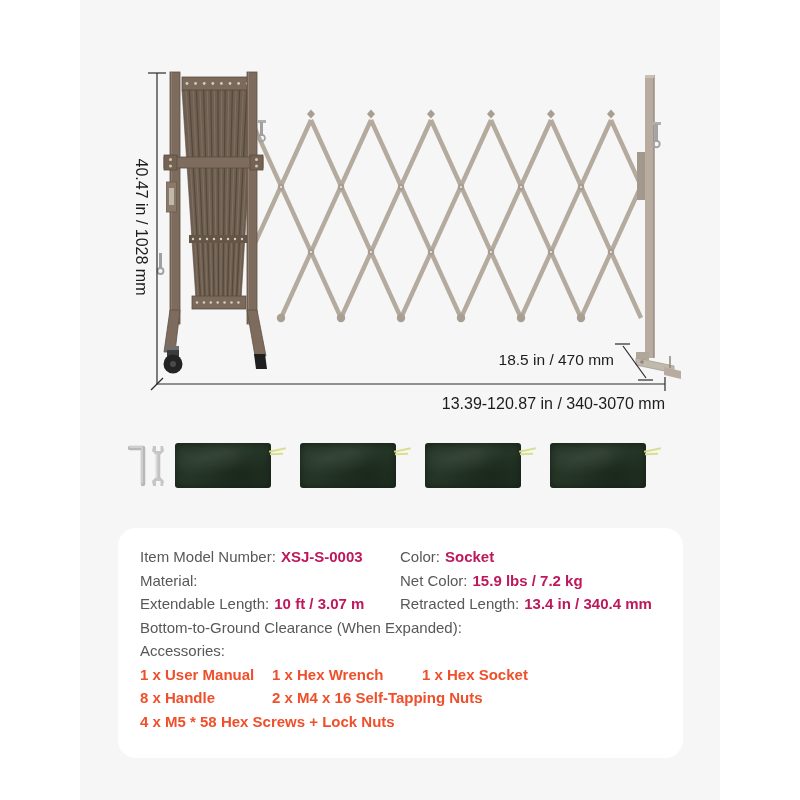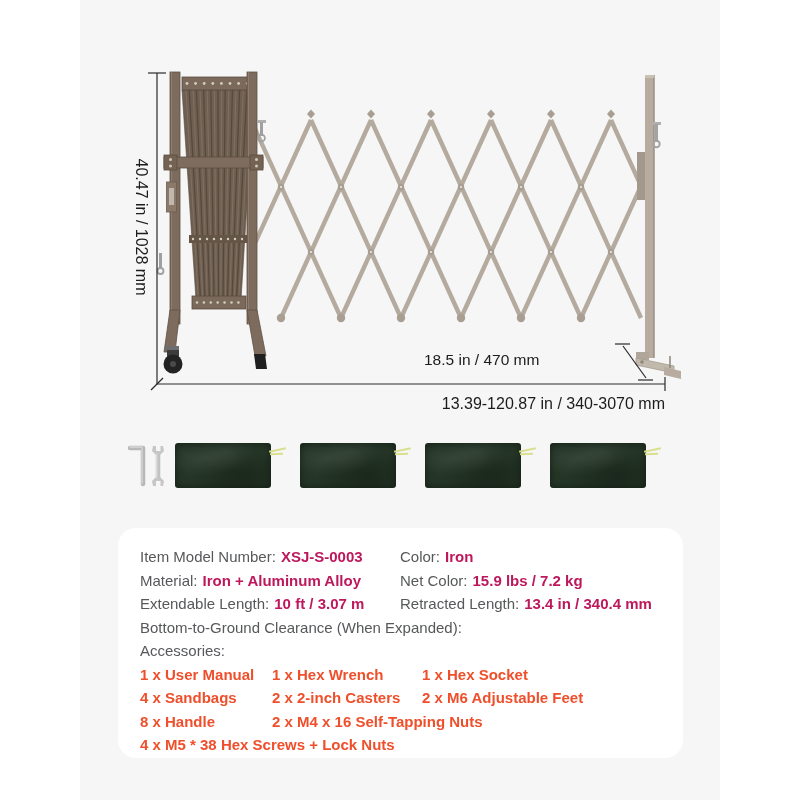--- a/index.html
+++ b/index.html
@@ -8,21 +8,21 @@
     font-family:"Liberation Sans","DejaVu Sans",sans-serif;
     -webkit-font-smoothing:antialiased;overflow:hidden;
   }
   .canvas{position:absolute;left:80px;top:0;width:640px;height:800px;background:#f6f6f7;}
   .illustration{position:absolute;left:80px;top:40px;width:640px;height:390px;}
 
   
   .dim-label{position:absolute;color:#1c1c1c;font-size:16px;font-weight:500;white-space:nowrap;}
   .dim-height{left:141px;top:227px;transform:translate(-50%,-50%) rotate(90deg);}
   .dim-width{left:135px;top:395px;width:530px;text-align:right;}
-  .dim-depth{left:424px;top:351px;width:202px;font-size:15.5px;}
+  .dim-depth{left:412px;top:351px;width:202px;text-align:right;font-size:15.5px;}
 
   
   .tools{position:absolute;left:126px;top:442px;width:46px;height:48px;}
   .sandbag{
     position:absolute;top:443px;width:96px;height:45px;border-radius:3px;
     background:
       radial-gradient(ellipse at 28% 35%, rgba(255,255,255,.07), transparent 42%),
       radial-gradient(ellipse at 70% 72%, rgba(0,0,0,.28), transparent 55%),
       radial-gradient(ellipse at 55% 20%, rgba(255,255,255,.05), transparent 38%),
       #253627;
@@ -293,26 +293,25 @@
     <span class="tie2"></span>
   </div>
 
 <div class="panel">
   <div class="srow">
     <span class="c1">
         <span class="lbl">Item Model Number:</span>
         <span class="val">XSJ-S-0003</span>
       </span>
     <span class="lbl">Color:</span>
-      <span class="val">Iron</span>
+      <span class="val">Socket</span>
   </div>
   <div class="srow">
     <span class="c1">
         <span class="lbl">Material:</span>
-        <span class="val">Iron + Aluminum Alloy</span>
       </span>
     <span class="lbl">Net Color:</span>
       <span class="val">15.9 lbs / 7.2 kg</span>
   </div>
   <div class="srow">
     <span class="c1">
         <span class="lbl">Extendable Length:</span>
         <span class="val">10 ft / 3.07 m</span>
       </span>
     <span class="lbl">Retracted Length:</span>
@@ -323,24 +322,19 @@
   </div>
   <div class="srow">
     <span class="lbl">Accessories:</span>
   </div>
   <div class="srow acc">
     <span class="ac1">1 x User Manual</span>
     <span class="ac2">1 x Hex Wrench</span>
     <span>1 x Hex Socket</span>
   </div>
   <div class="srow acc">
-    <span class="ac1">4 x Sandbags</span>
-    <span class="ac2">2 x 2-inch Casters</span>
-    <span>2 x M6 Adjustable Feet</span>
-  </div>
-  <div class="srow acc">
     <span class="ac1">8 x Handle</span>
     <span>2 x M4 x 16 Self-Tapping Nuts</span>
   </div>
   <div class="srow acc">
-    <span>4 x M5 * 38 Hex Screws + Lock Nuts</span>
+    <span>4 x M5 * 58 Hex Screws + Lock Nuts</span>
   </div>
 </div>
 
 </body></html>

